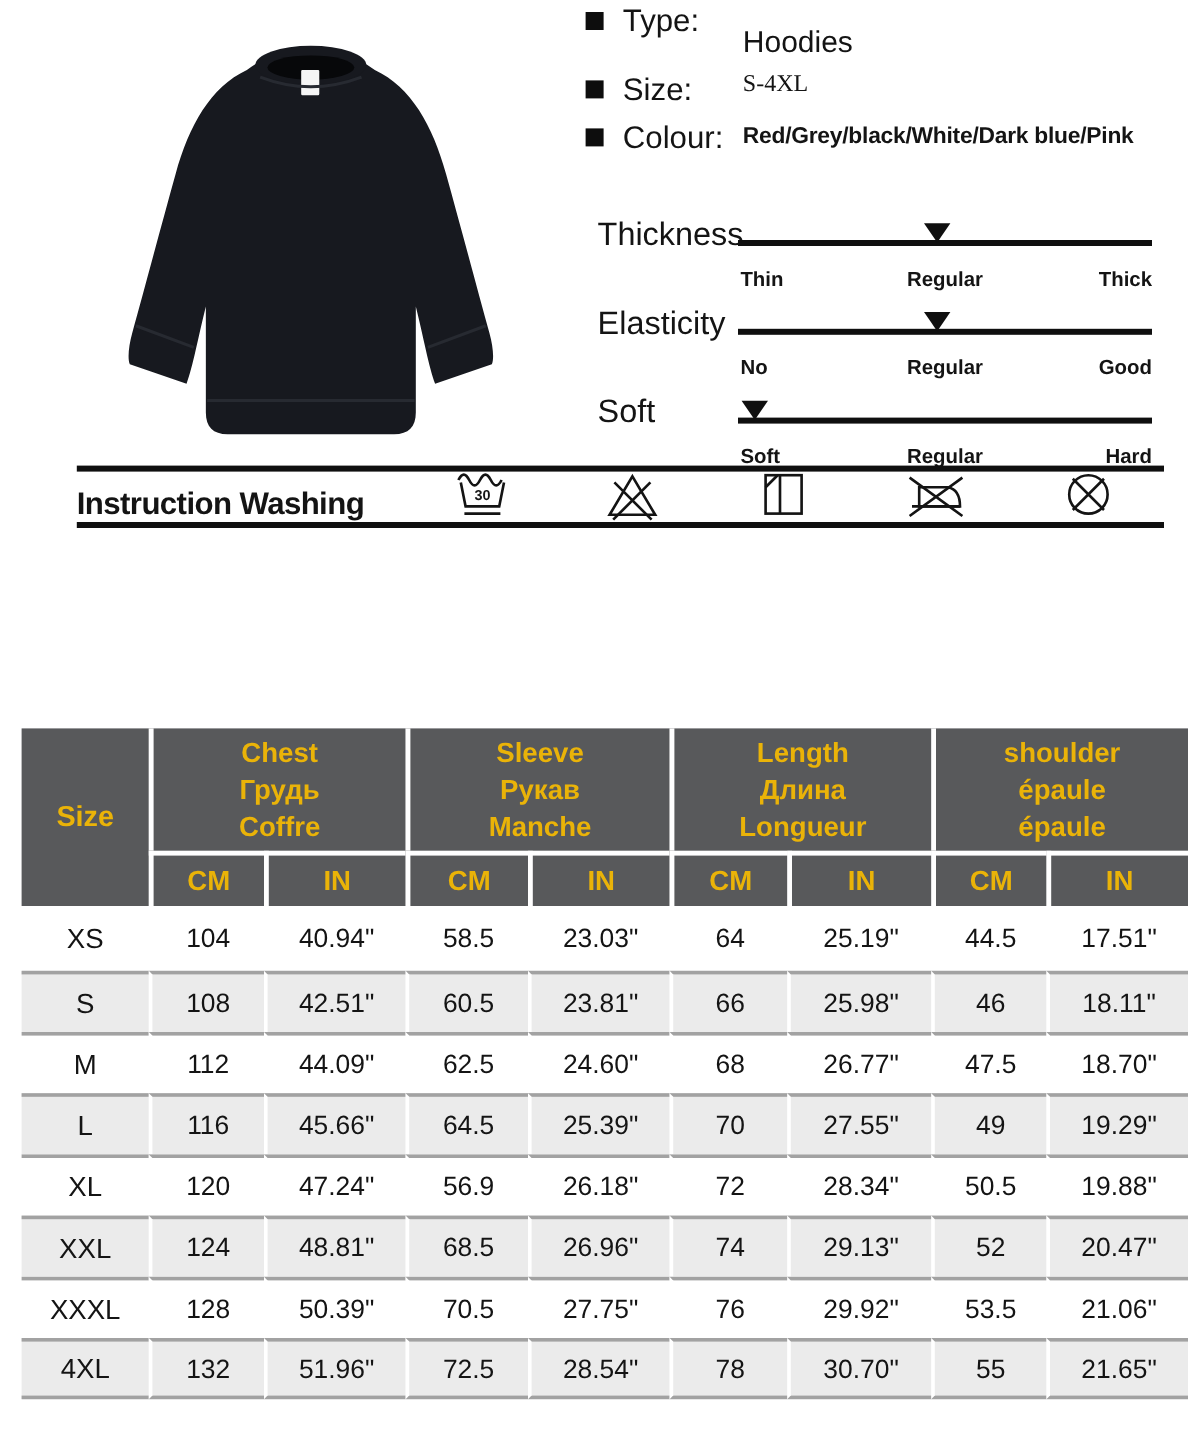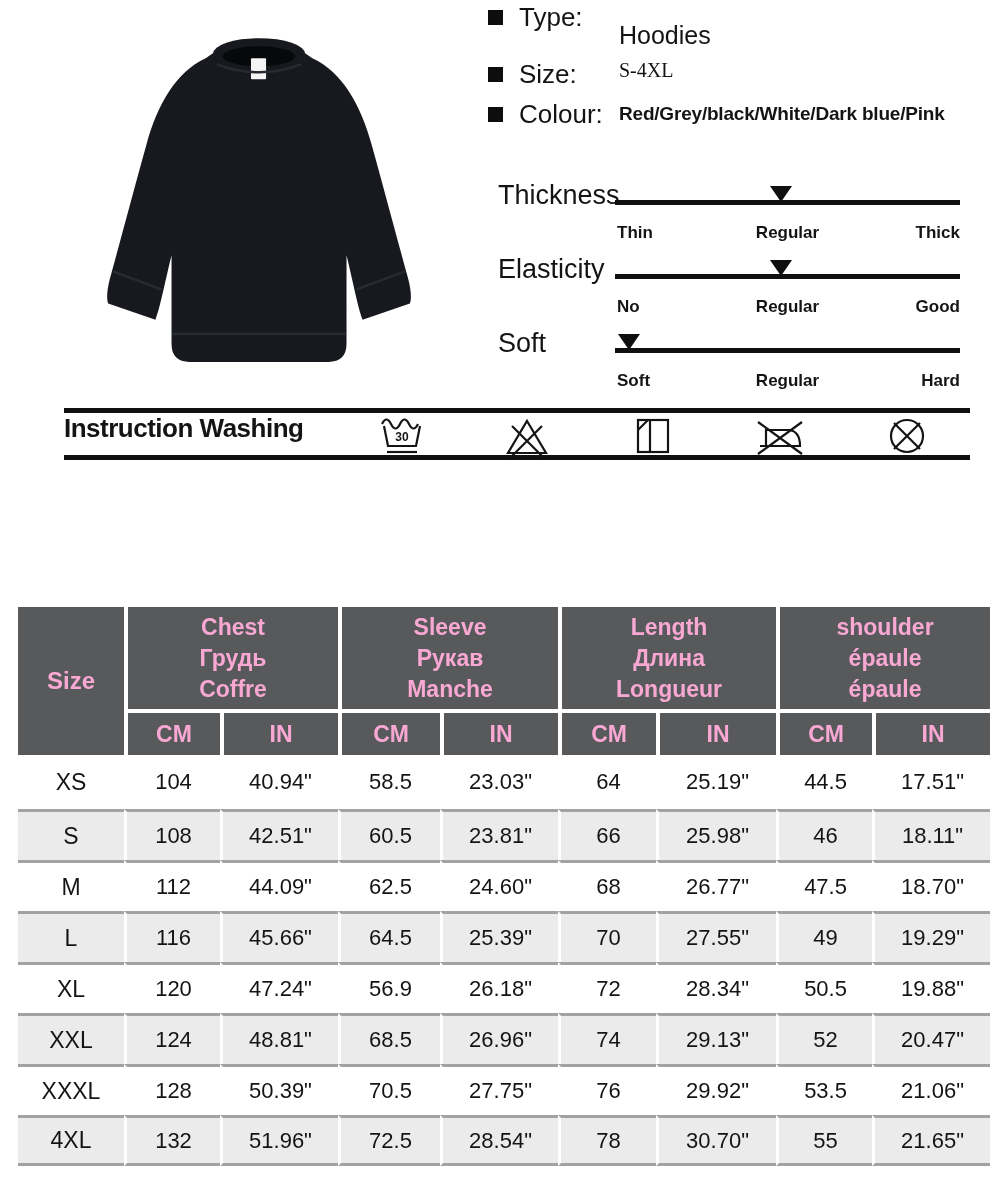--- a/index.html
+++ b/index.html
@@ -31,35 +31,35 @@
   .slider-marker { position:absolute; top:-14px; width:0; height:0;
     border-left:11px solid transparent; border-right:11px solid transparent;
     border-top:16px solid #0f0f0f; transform:translateX(-50%); }
   .slider-labels { position:absolute; left:117px; right:2px; top:38px; height:24px;
     font-size:17px; font-weight:600;margin-top:13px; }
   .sl-left  { position:absolute; left:2px; }
   .sl-mid   { position:absolute; left:50%; transform:translateX(-50%); }
   .sl-right { position:absolute; right:0; }
 
   
-  .wash-row { position:absolute; left:64px; top:408px; width:906px; height:52px;
+  .wash-row { position:absolute; left:64px; top:388px; width:906px; height:52px;
     border-top:5px solid #0f0f0f; border-bottom:5px solid #0f0f0f;
-    display:flex; align-items:flex-start; }
+    display:flex; align-items:flex-end; }
   .wash-label { font-size:26px; font-weight:700; letter-spacing:-0.5px; white-space:nowrap; }
   .wash-icons { flex:1; display:flex; justify-content:space-around; align-items:center; margin-left:36px; }
   .wash-icons svg { display:block; }
 
   
   .banner { position:absolute; left:18px; top:448px; width:972px; height:156px; background:var(--header-bg); }
   .banner svg { display:block; width:100%; height:100%; }
 
   
   .size-table { position:absolute; left:18px; top:607px; width:972px;
     border-collapse:separate; border-spacing:0; table-layout:fixed; }
-  .size-table thead th { background:var(--header-bg); color:#f9a8d4; font-weight:700;
+  .size-table thead th { background:var(--header-bg); color:#eab308; font-weight:700;
     vertical-align:middle; text-align:center; }
   .group-head { height:102px; font-size:23px; line-height:31px; border-left:4px solid #fff; }
   .group-head span { display:block; }
   .size-head { font-size:24px;margin-top:43px; }
   .unit-head { height:46px; font-size:23px; border-left:4px solid #fff; border-top:4px solid #fff; }
   .size-table tbody td { text-align:center; font-size:22px; height:51px; background:#fff;
     border-top:3px solid var(--row-divider); }
   .size-table tbody td:not(:first-child) { border-left:3px solid #fff; }
   .size-table tbody tr:first-child td { border-top:none; height:54px; }
   .size-table tbody tr:last-child td { border-bottom:3px solid var(--row-divider); }

